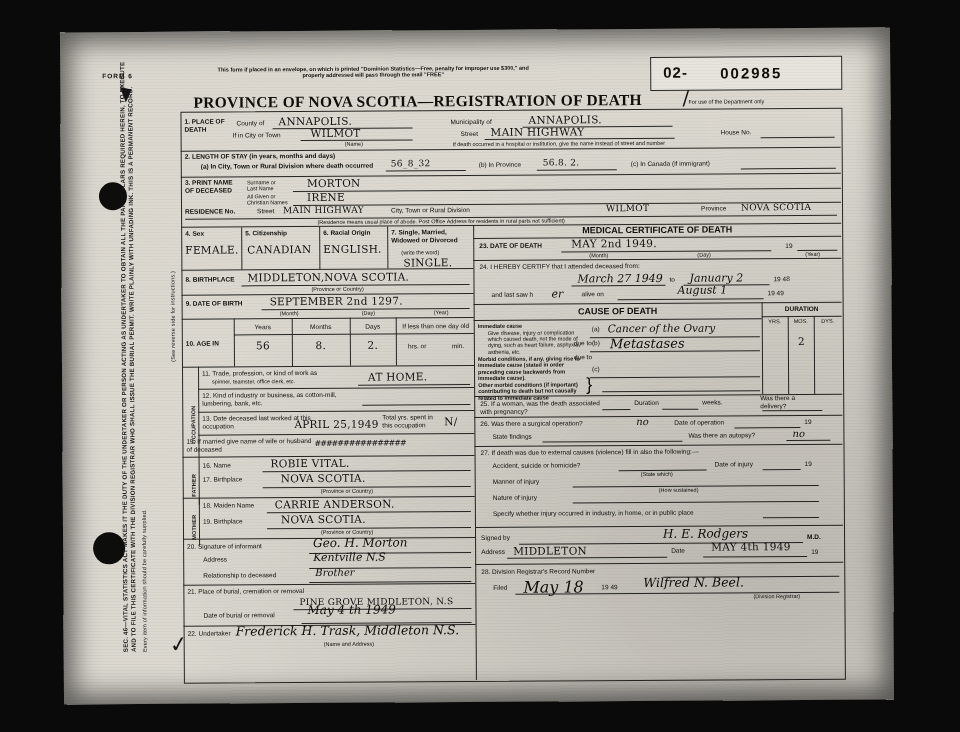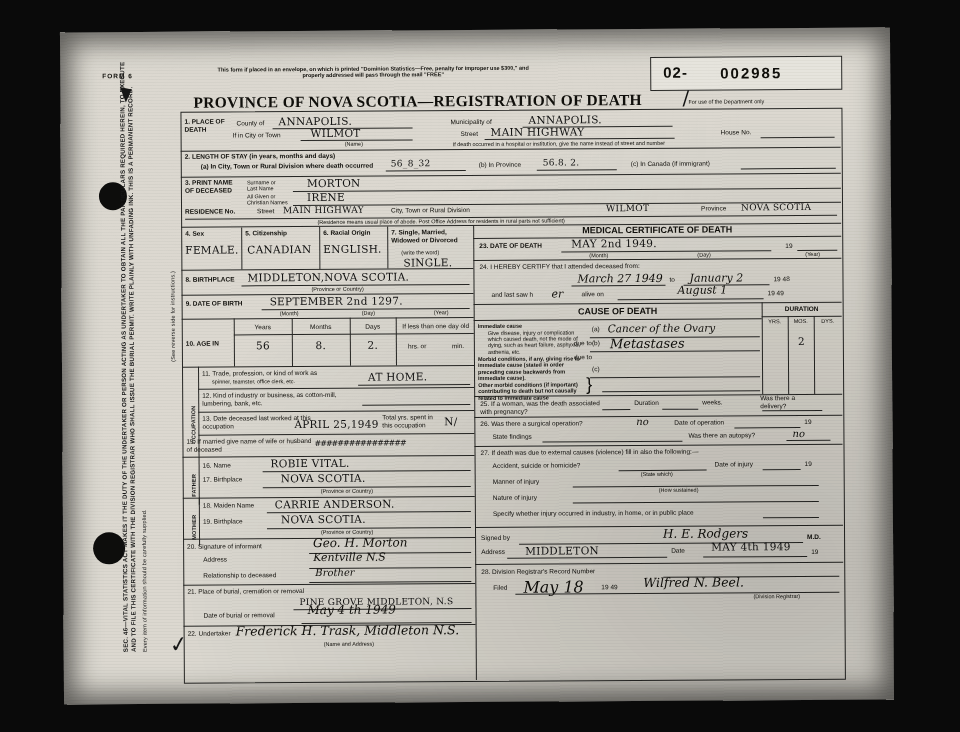--- a/index.html
+++ b/index.html
@@ -353,21 +353,21 @@
     <div class="ln" style="left:700px;top:489px;width:56px;height:1px;"></div>
 
     <div class="ln" style="left:412px;top:497px;width:368px;height:1px;"></div>
 
     <div class="t sans xs" style="left:418px;top:504px;">Signed by</div>
     <div class="t cursive" style="left:600px;top:498px;font-size:12px;">H. E. Rodgers</div>
     <div class="ln" style="left:456px;top:514px;width:284px;height:1px;"></div>
     <div class="t sans b xs" style="left:744px;top:505px;">M.D.</div>
 
     <div class="t sans xs" style="left:418px;top:518px;">Address</div>
-    <div class="t hand hw1" style="left:450px;top:515px;margin-left:12px;">MIDDLETON</div>
+    <div class="t hand hw1" style="left:450px;top:515px;">MIDDLETON</div>
     <div class="t sans xs" style="left:608px;top:518px;">Date</div>
     <div class="t hand hw1" style="left:648px;top:512px;">MAY 4th 1949</div>
     <div class="t sans xs" style="left:748px;top:520px;">19</div>
     <div class="ln" style="left:444px;top:528px;width:160px;height:1px;"></div>
     <div class="ln" style="left:640px;top:528px;width:104px;height:1px;"></div>
 
     <div class="ln" style="left:412px;top:534px;width:368px;height:1px;"></div>
 
     <div class="t sans xs" style="left:418px;top:538px;">28. Division Registrar's Record Number</div>
     <div class="ln" style="left:600px;top:548px;width:176px;height:1px;"></div>

